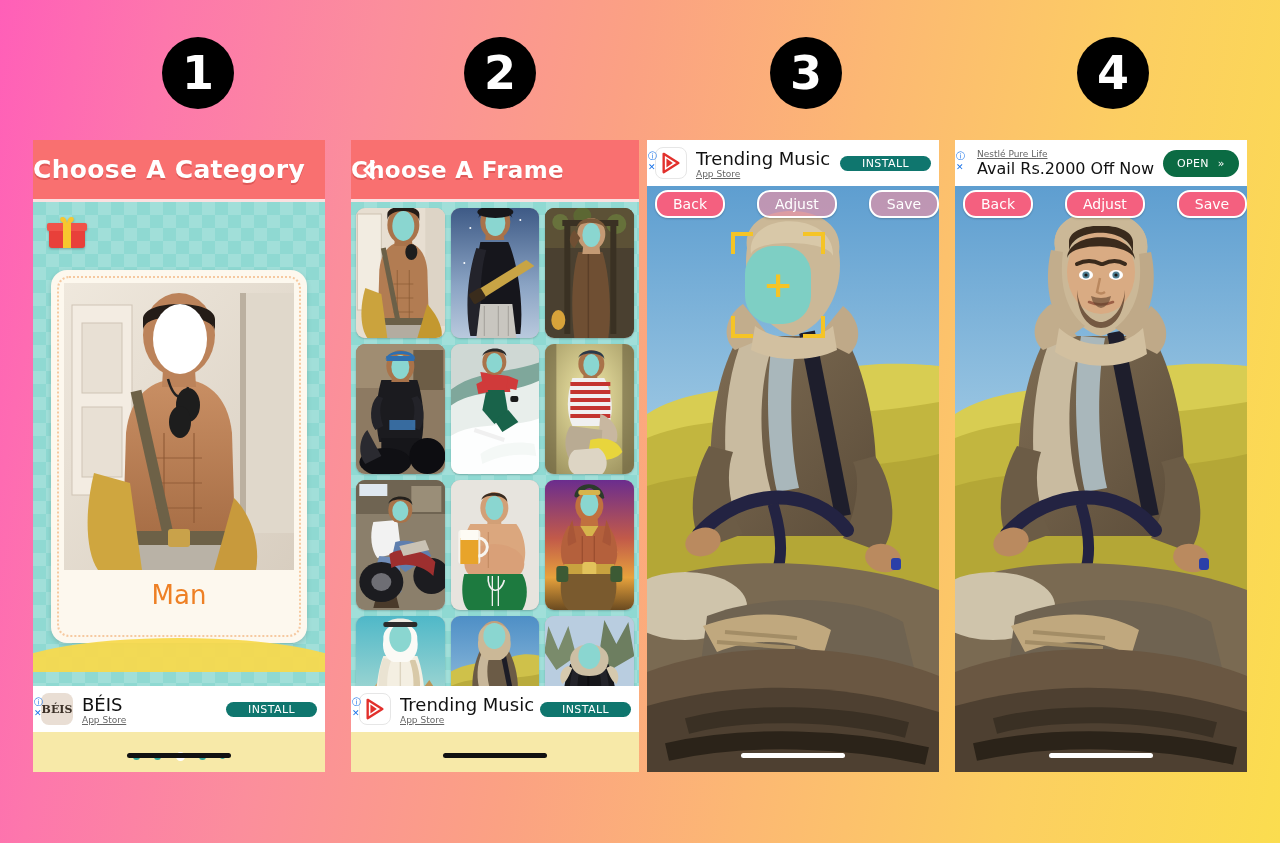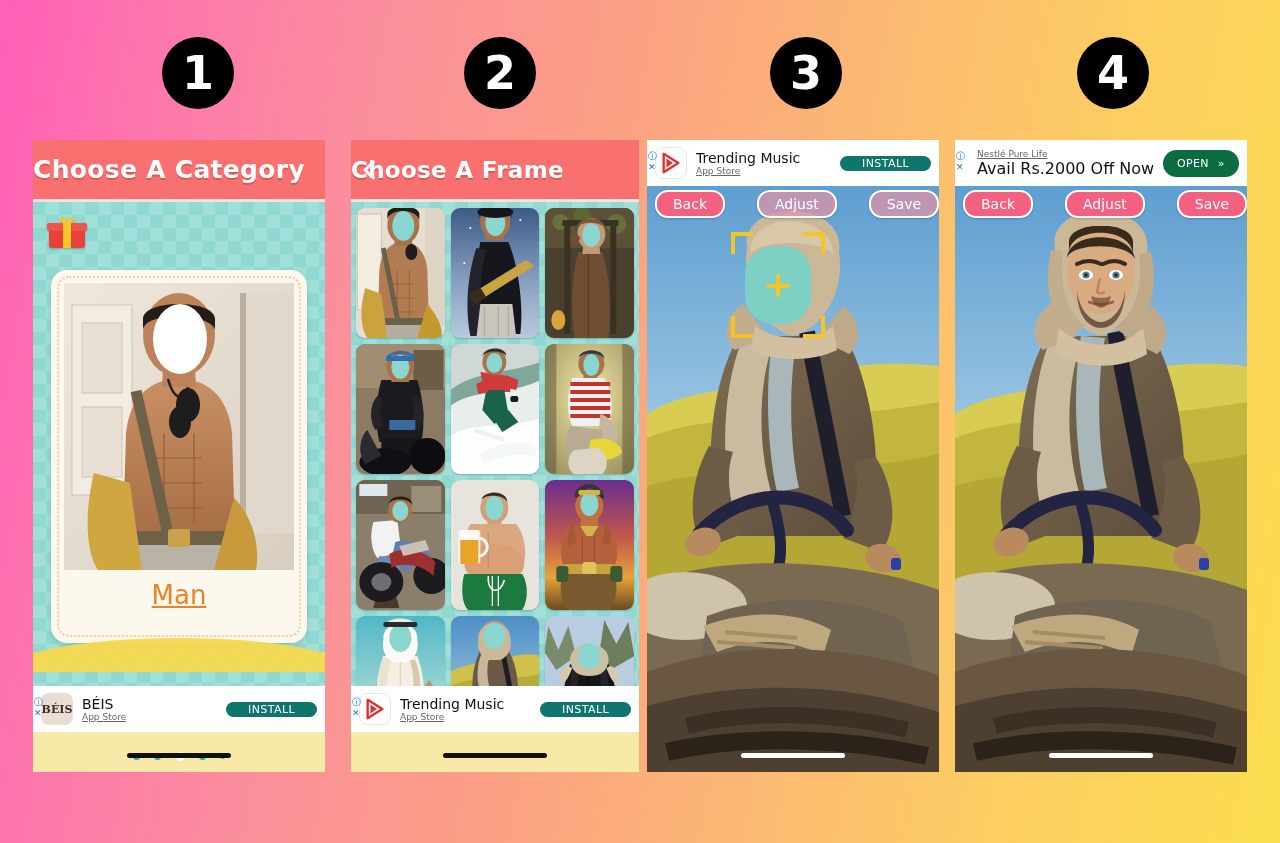--- a/index.html
+++ b/index.html
@@ -76,21 +76,21 @@
   .card .dotborder {
     position: absolute; inset: 6px; border-radius: 12px;
     border: 2px dotted #f6c9a0; pointer-events: none;
   }
   .card-photo {
     position: absolute; left: 13px; top: 13px; width: 230px; height: 287px;
     overflow: hidden; background: #d9cfc2;
   }
   .card-label {
     position: absolute; left: 0; right: 0; top: 310px; text-align: center;
-    color: #ee8025; font-size: 26px; font-family: "DejaVu Sans", sans-serif; text-decoration: underline;
+    color: #ee8025; font-size: 26px; font-family: "DejaVu Sans", sans-serif;
   }
   .dots { position: absolute; left: 0; right: 0; top: 545px; text-align: center; z-index: 3; }
   .dot { display: inline-block; width: 7px; height: 7px; border-radius: 50%;
          background: #36a99c; margin: 0 5px; vertical-align: middle; }
   .dot.sm { width: 5px; height: 5px; }
   .dot.active { background: #ffffff; width: 9px; height: 9px; }
   .yellowstrip { position: absolute; left: 0; right: 0; bottom: 0; height: 40px; background: #f7e9a8; }
   .yellowcurve { position: absolute; left: -10%; bottom: 40px; width: 120%; height: 34px;
                  background: #f7d94e; border-radius: 50% 50% 0 0 / 100% 100% 0 0; opacity: .95; }
 
@@ -101,21 +101,21 @@
   }
   .ad.top { position: relative; bottom: auto; height: 46px; }
   .ad-icon {
     width: 32px; height: 32px; border-radius: 8px; flex: 0 0 32px;
     display: flex; align-items: center; justify-content: center;
     font-size: 11px; font-weight: 700; color: #3b3027; background: #e9ded4;
     font-family: "DejaVu Serif", serif;
   }
   .ad-icon.play { background: #fff; border: 1px solid #e6e6e6; }
   .ad-txt { flex: 1; padding-left: 9px; min-width: 0; }
-  .ad-title { font-size: 14px; color: #111; font-family: "DejaVu Sans", sans-serif;
+  .ad-title { font-size: 18px; color: #111; font-family: "DejaVu Sans", sans-serif;
               white-space: nowrap; overflow: hidden; }
   .ad-sub { font-size: 9px; color: #666; font-family: "DejaVu Sans", sans-serif; text-decoration: underline; }
   .ad-cta {
     flex: 0 0 auto; background: #0f766e; color: #fff; border-radius: 16px;
     padding: 1px 22px; font-size: 11px; letter-spacing: .4px;
     font-family: "DejaVu Sans", sans-serif;
   }
   .ad-cta.green { background: #0b6b43; padding: 7px 14px; }
   .ad-marks { position: absolute; left: 1px; top: 11px; width: 10px; font-size: 9px;
               line-height: 11px; color: #1a73e8; z-index: 7; }

